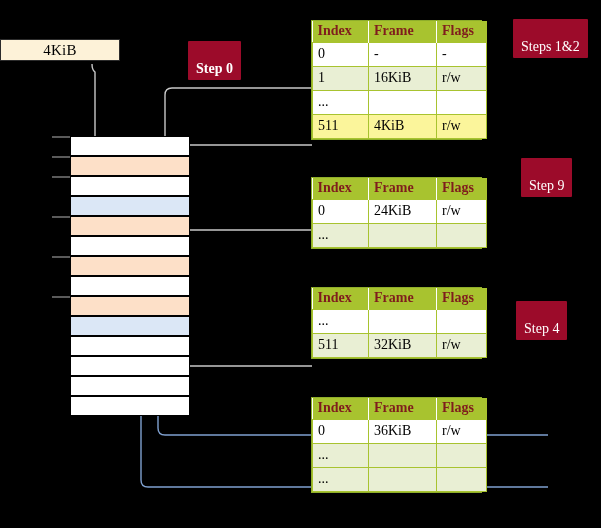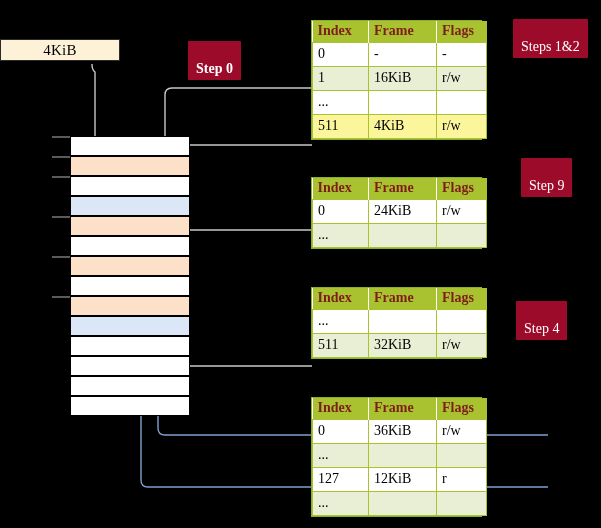--- a/index.html
+++ b/index.html
@@ -314,25 +314,20 @@
           <tr class="r-white">
             <td>0</td>
             <td>36KiB</td>
             <td>r/w</td>
           </tr>
           <tr class="r-tint">
             <td>...</td>
             <td></td>
             <td></td>
           </tr>
-          <tr class="r-white">
-            <td>127</td>
-            <td>12KiB</td>
-            <td>r</td>
-          </tr>
           <tr class="r-tint">
             <td>...</td>
             <td></td>
             <td></td>
           </tr>
         </tbody>
       </table>
     </div>
 
 </div>

